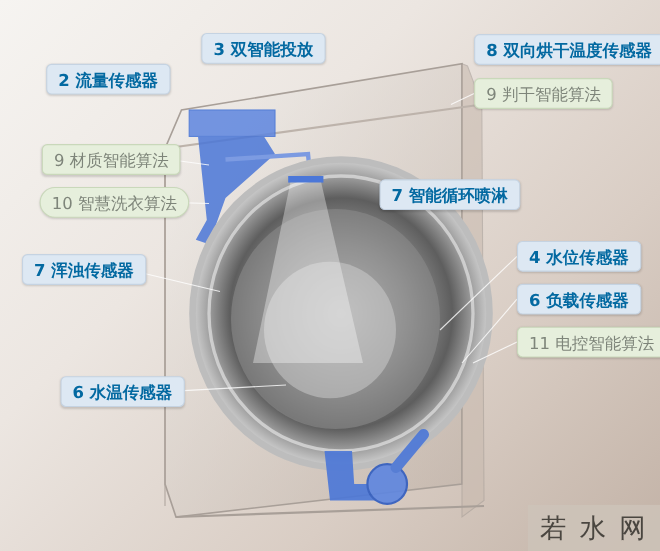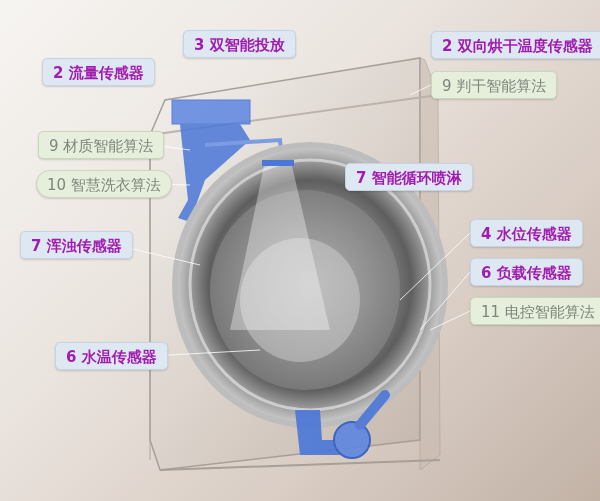--- a/index.html
+++ b/index.html
@@ -7,21 +7,21 @@
   #stage {
     position:relative; width:600px; height:501px; overflow:hidden;
     background: linear-gradient(135deg, #f6f4f1 0%, #ece6e1 35%, #d9cdc4 70%, #c2b2a6 100%);
   }
   svg.art { position:absolute; left:0; top:0; }
   .label {
     position:absolute; height:28px; line-height:28px; padding:0 10px;
     border-radius:5px; font-size:15px; white-space:nowrap; box-sizing:border-box;
     box-shadow: 0 1px 2px rgba(0,0,0,0.15);
   }
-  .label.sensor { background:#dde8f3; border:1px solid #c5d3e2; color:#a21caf; font-weight:bold; }
+  .label.sensor { background:#dde8f3; border:1px solid #c5d3e2; color:#0369a1; font-weight:bold; }
   .label.algo { background:#e6efdc; border:1px solid #c9d8ba; color:#7e857a; font-weight:normal; }
   .watermark {
     position:absolute; left:480px; top:459px; width:120px; height:42px;
     background:rgba(205,195,185,0.85); color:#4a4640; font-size:24px;
     letter-spacing:12px; line-height:42px; text-align:center; padding-left:10px; box-sizing:border-box;
   }
 </style>
 </head>
 <body>
 
@@ -85,20 +85,21 @@
   </svg>
 
   <div id="labels">
     <div class="label sensor" style="left: 470px; top: 258px; min-width: 96px;"><span>6 负载传感器</span></div>
     <div class="label sensor" style="left: 42px; top: 58px; min-width: 96px;"><span>2 流量传感器</span></div>
     <div class="label sensor" style="left: 183px; top: 30px; min-width: 96px;"><span>3 双智能投放</span></div>
     <div class="label sensor" style="left: 470px; top: 219px; min-width: 96px;"><span>4 水位传感器</span></div>
     <div class="label sensor" style="left: 20px; top: 231px; min-width: 96px;"><span>7 浑浊传感器</span></div>
     <div class="label sensor" style="left: 55px; top: 342px; min-width: 96px;"><span>6 水温传感器</span></div>
     <div class="label sensor" style="left: 345px; top: 163px; min-width: 113px;"><span>7 智能循环喷淋</span></div>
-    <div class="label sensor" style="left: 431px; top: 31px; min-width: 160px;"><span>2 双向烘干温度传感器</span></div>
+    <div class="label sensor" style="left: 431px; top: 31px; min-width: 160px;"><span>8 双向烘干温度传感器</span></div>
     <div class="label algo" style="left: 38px; top: 131px; min-width: 116px;"><span>9 材质智能算法</span></div>
     <div class="label algo" style="left: 36px; top: 170px; min-width: 118px; border-radius: 14px;"><span>10 智慧洗衣算法</span></div>
     <div class="label algo" style="left: 470px; top: 297px; min-width: 118px;"><span>11 电控智能算法</span></div>
     <div class="label algo" style="left: 431px; top: 71px; min-width: 126px;"><span>9 判干智能算法</span></div>
   </div>
 
+  <div class="watermark">若水网</div>
 </div>
 
 </body></html>

